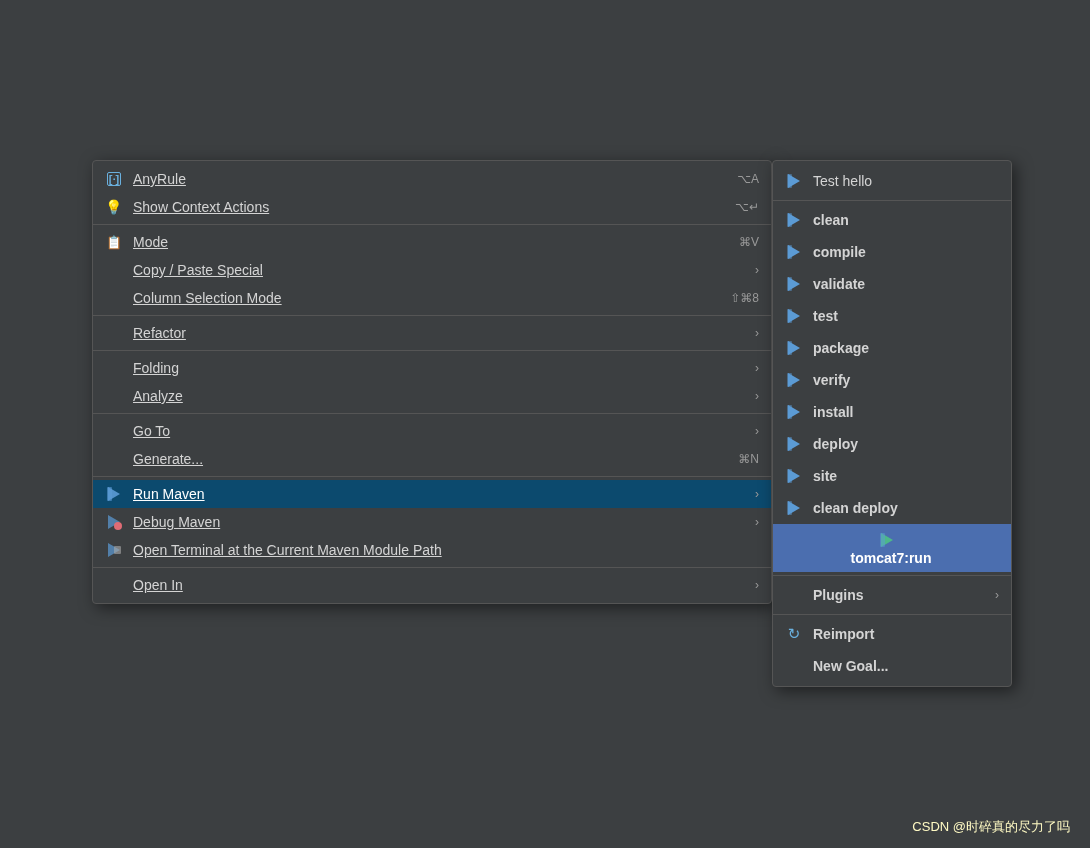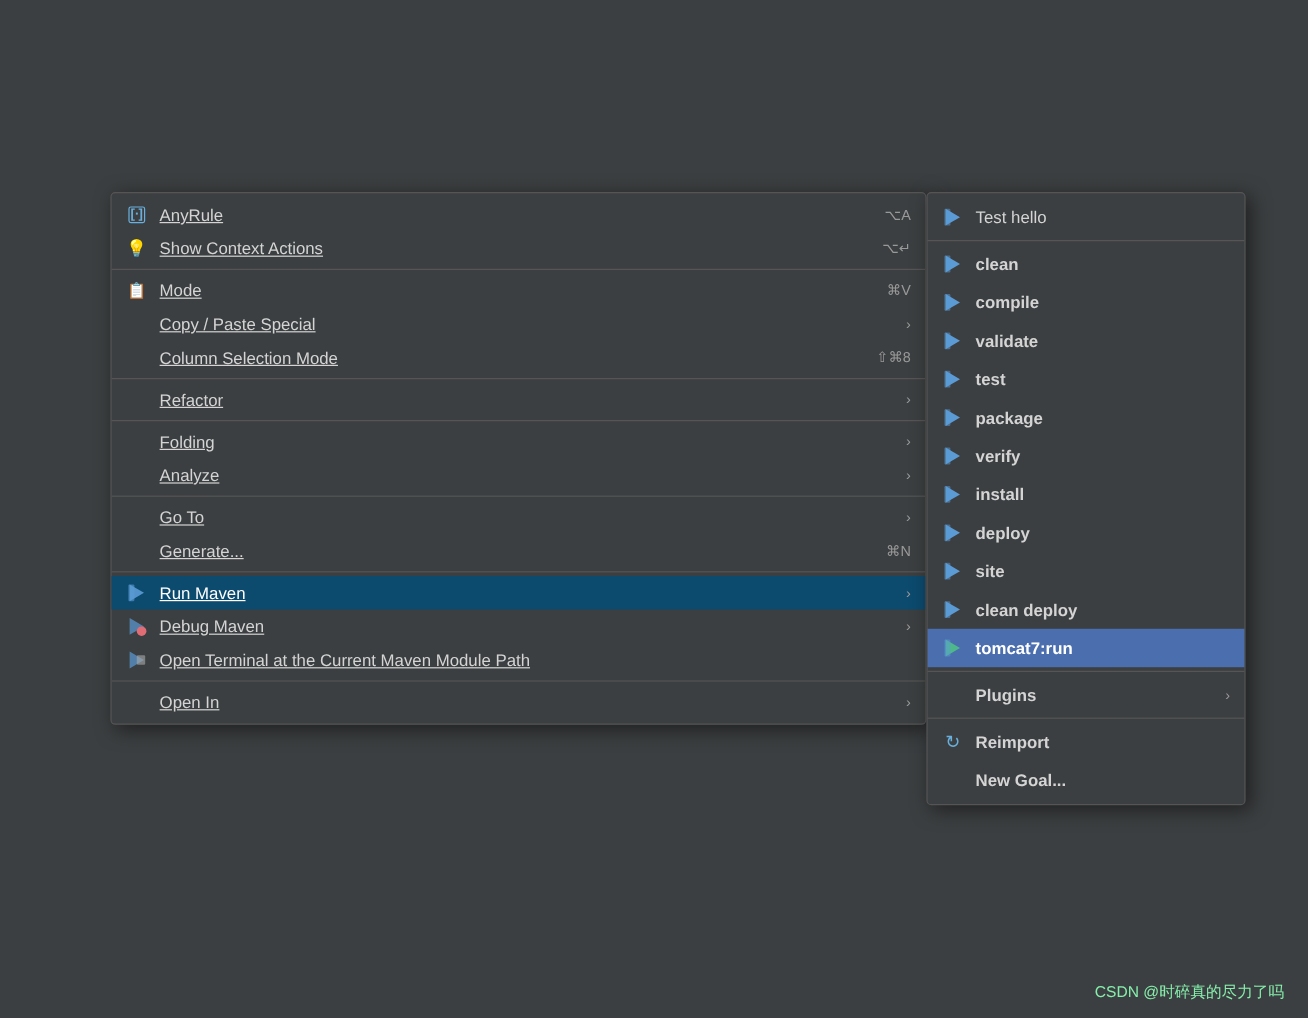--- a/index.html
+++ b/index.html
@@ -12,21 +12,21 @@
       color: #d4d4d4;
       position: relative;
       overflow: hidden;
     }
 
     
     .watermark {
       position: absolute;
       bottom: 12px;
       right: 20px;
-      color: #86efac;
+      color: #fef9c3;
       font-size: 13px;
     }
 
     
     .context-menu {
       position: absolute;
       left: 92px;
       top: 160px;
       width: 680px;
       background: #3c3f41;
@@ -81,40 +81,41 @@
       height: 1px;
       background: #555;
       margin: 3px 0;
     }
 
     
     .submenu {
       position: absolute;
       left: 772px;
       top: 0px;
-      width: 266px;
+      width: 240px;
       background: #3c3f41;
       border: 1px solid #555;
       border-radius: 4px;
       box-shadow: 4px 4px 16px rgba(0,0,0,0.5);
       padding: 4px 0;
     }
 
     .submenu-item {
       display: flex;
       align-items: center;
       padding: 6px 12px 6px 10px;
       cursor: pointer;
       position: relative;
       min-height: 30px;
     }
 
     .submenu-item:hover, .submenu-item.active {
       background: #4b6eaf;
       color: #fff;
+      flex-direction: column;
     }
 
     .submenu-item .item-icon {
       width: 22px;
       height: 20px;
       margin-right: 8px;
       display: flex;
       align-items: center;
       justify-content: center;
       flex-shrink: 0;

